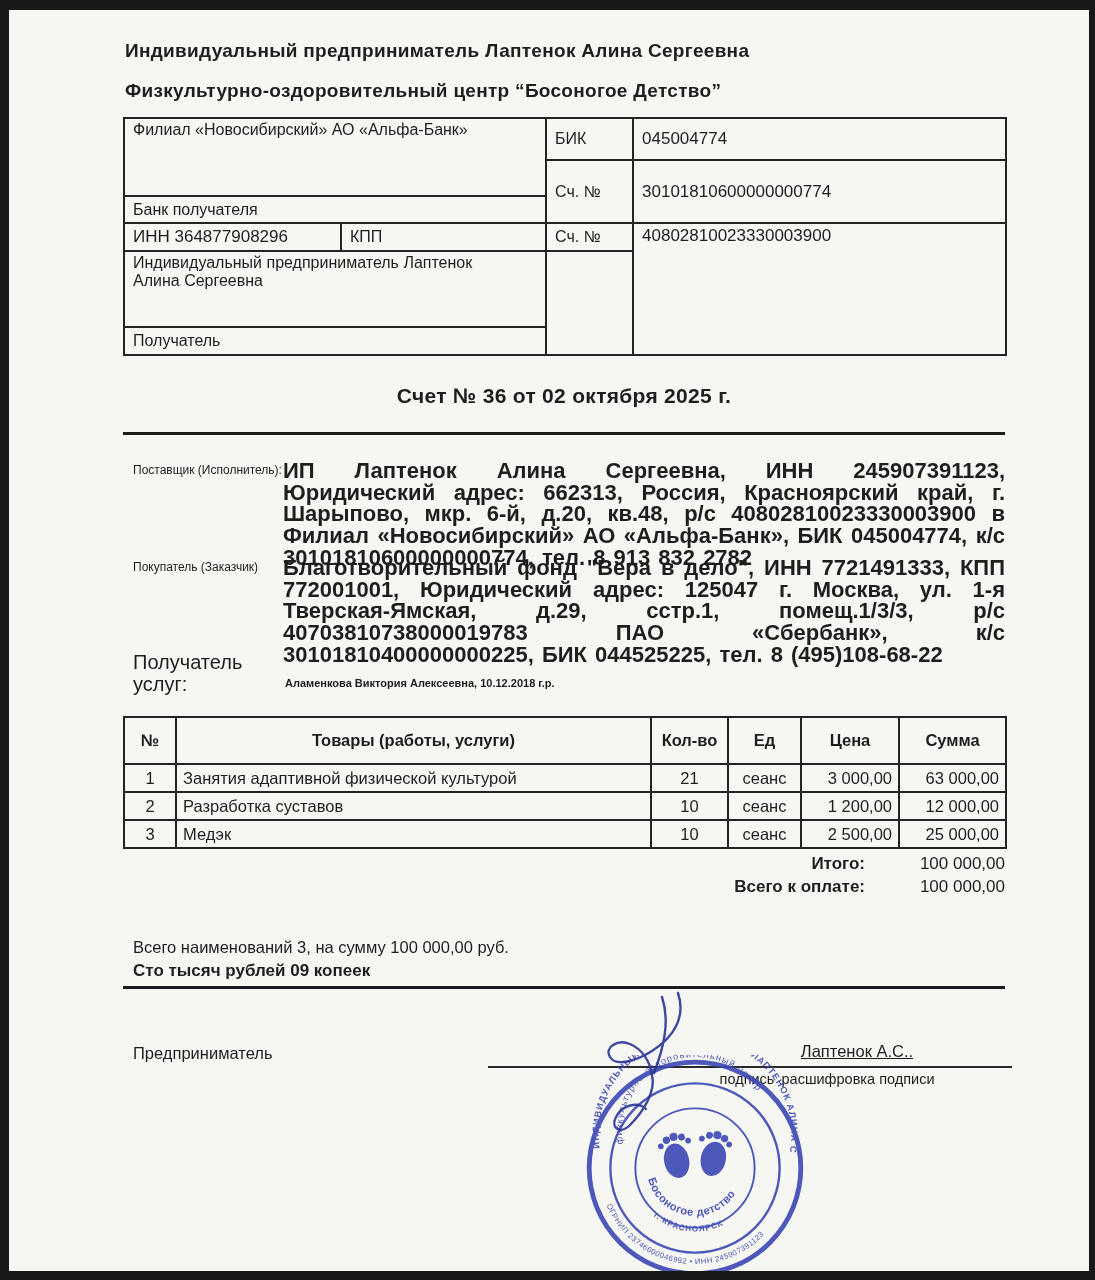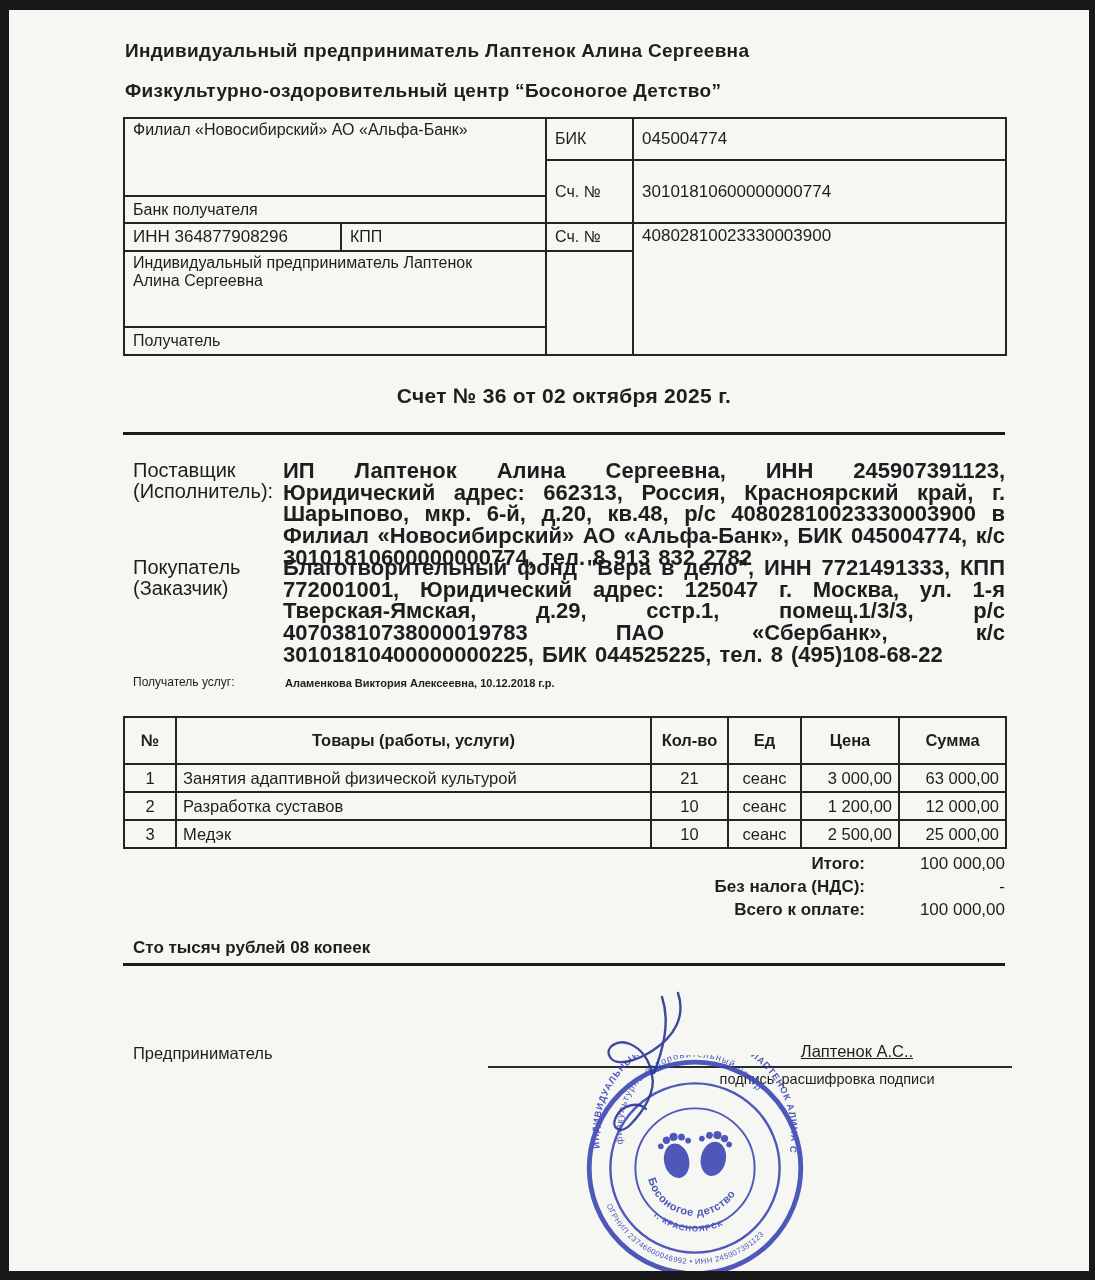--- a/index.html
+++ b/index.html
@@ -25,26 +25,26 @@
     border:2px solid #242424;padding:2px 8px;vertical-align:middle;
     overflow:hidden;
   }
   .bank-table td.vt{vertical-align:top;padding-top:2px;}
   .bank-table td.num{font-size:17px;font-weight:500;}
 
   .title{left:123px;top:384px;width:882px;text-align:center;font-size:21px;font-weight:bold;letter-spacing:.3px;}
   .rule{left:123px;top:432px;width:882px;border-top:3px solid #1b1b1b;height:0;}
 
   .party{display:grid;grid-template-columns:160px 722px;width:882px;left:123px;}
-  .party .lab{font-size:20px;padding-left:10px;line-height:21px;}
+  .party .lab{font-size:12px;padding-left:10px;line-height:21px;}
   .party .txt{font-size:22px;font-weight:bold;line-height:21.7px;text-align:justify;word-spacing:2px;}
   .party.supplier{top:460px;}
   .party.buyer{top:557px;}
 
-  .recip-label{left:133px;top:651px;width:120px;font-size:12px;line-height:22px;margin-top:20px;}
+  .recip-label{left:133px;top:651px;width:120px;font-size:20px;line-height:22px;}
   .recip-value{left:285px;top:677px;font-size:11px;font-weight:bold;}
 
   .items-table{left:123px;top:716px;width:882px;font-size:16.5px;}
   .items-table th,.items-table td{border:2px solid #242424;padding:2px 6px;overflow:hidden;}
   .items-table th{font-weight:bold;text-align:center;}
   .items-table td.c{text-align:center;}
   .items-table td.r{text-align:right;}
 
   .totals{left:123px;top:852px;width:882px;font-size:17px;}
   .totals .trow{display:flex;justify-content:flex-end;line-height:23px;}
@@ -171,31 +171,28 @@
   </tr>
 </tbody>
   </table>
 
 <div class="abs totals">
   <div class="trow">
     <span class="tlab">Итого:</span>
     <span class="tval">100 000,00</span>
   </div>
   <div class="trow">
-    <span class="tlab">Без налога (НДС):</span>
-    <span class="tval">-</span>
-  </div>
-  <div class="trow">
     <span class="tlab">Всего к оплате:</span>
     <span class="tval">100 000,00</span>
   </div>
 </div>
 
 <div class="abs summary">
-  <div class="s2">Сто тысяч рублей 08 копеек</div>
+  <div class="s1">Всего наименований 3, на сумму 100 000,00 руб.</div>
+  <div class="s2">Сто тысяч рублей 09 копеек</div>
 </div>
 
 <div class="abs sig-entrep">Предприниматель</div>
 <div class="abs sig-line"></div>
 <div class="abs sig-cap1">подпись</div>
 <div class="abs sig-name">Лаптенок А.С..</div>
 <div class="abs sig-cap2">расшифровка подписи</div>
 
 <svg class="abs scribble" width="170" height="160" viewBox="0 0 170 160">
   <g fill="none" stroke="#2b3697" stroke-width="2.4" stroke-linecap="round" opacity="0.9">

